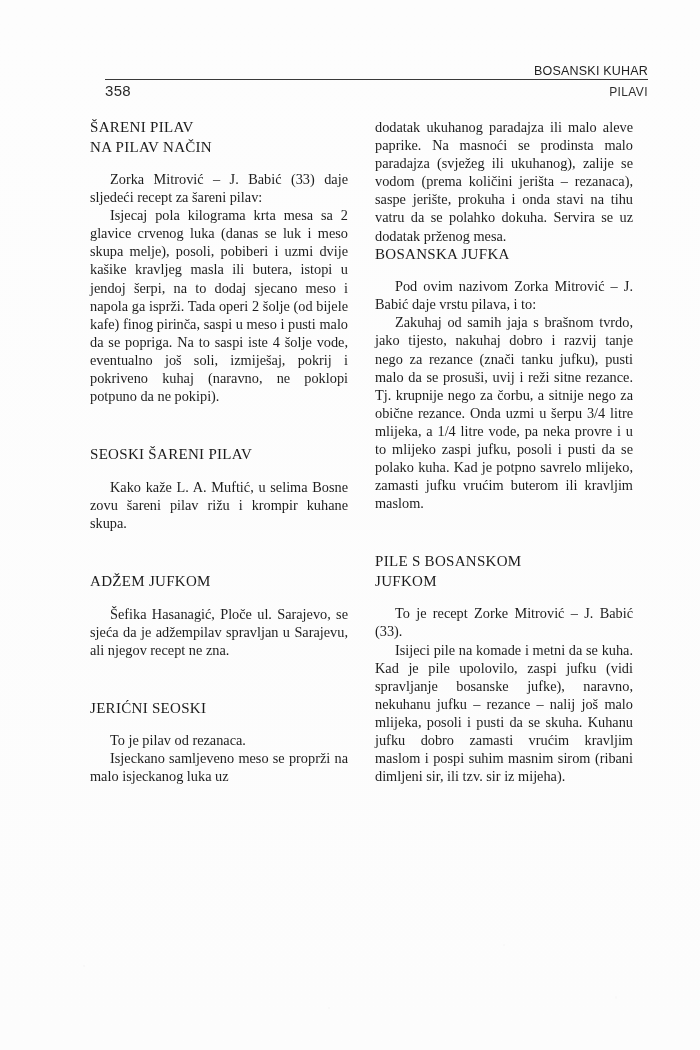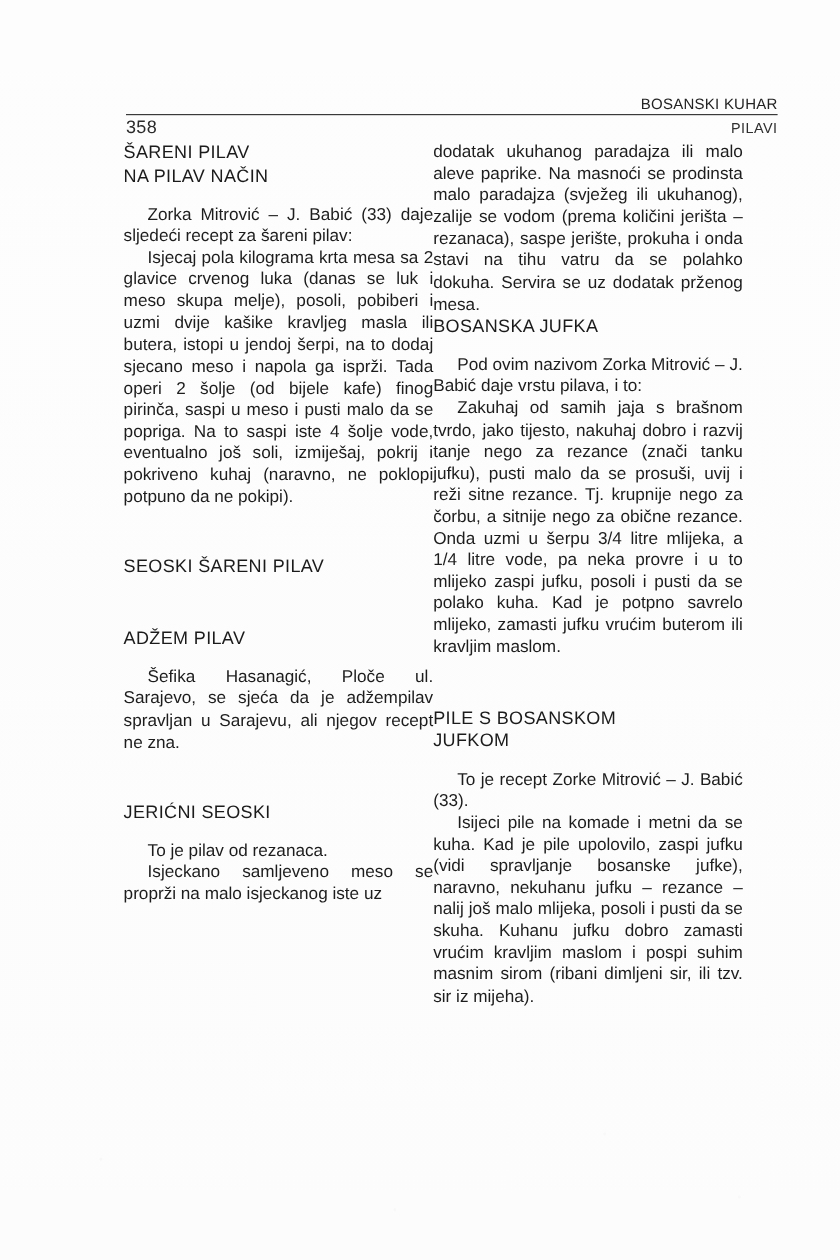--- a/index.html
+++ b/index.html
@@ -26,21 +26,21 @@
       radial-gradient(circle at 72% 90%, rgba(0,0,0,0.014) 0 1px, transparent 1.5px),
       radial-gradient(circle at 88% 95%, rgba(0,0,0,0.015) 0 1px, transparent 1.5px),
       radial-gradient(circle at 22% 12%, rgba(0,0,0,0.012) 0 1px, transparent 1.5px),
       linear-gradient(#fdfdfd, #fcfcfc);
   }
 
   
   .runhead {
     position: absolute;
     left: 105px;
-    top: 80px;
+    top: 64px;
     width: 543px;
   }
   .runhead-title {
     text-align: right;
     font-size: 12.5px;
     letter-spacing: 0.2px;
     line-height: 14px;
     color: #232323;
   }
   .runhead-rule {
@@ -62,24 +62,26 @@
   .runhead-section {
     font-size: 12px;
     letter-spacing: 0.4px;
     color: #2f2f2f;
     text-align: right;
   }
 
   
   .columns {
     position: absolute;
-    left: 103px;
+    left: 90px;
     top: 118px;
     width: 543px;
     display: flex;
+    gap: 27px;
+    font-family: Liberation Serif, serif;
   }
   .col {
     width: 258px;
   }
 
   h2.recipe-title {
     font-size: 15px;
     font-weight: 400;
     letter-spacing: 0.3px;
     line-height: 19.5px;
@@ -140,39 +142,40 @@
           <p class="para">Zorka Mitrović – J. Babić (33) daje sljedeći recept za šareni pilav:</p>
           <p class="para">Isjecaj pola kilograma krta mesa sa 2 glavice crvenog luka (danas se luk i meso skupa melje), posoli, pobiberi i uzmi dvije kašike kravljeg masla ili butera, istopi u jendoj šerpi, na to dodaj sjecano meso i napola ga isprži. Tada operi 2 šolje (od bijele kafe) finog pirinča, saspi u meso i pusti malo da se popriga. Na to saspi iste 4 šolje vode, eventualno još soli, izmiješaj, pokrij i pokriveno kuhaj (naravno, ne poklopi potpuno da ne pokipi).</p>
         </div>
       </div>
 
       <div class="section">
         <h2 class="recipe-title">
           <span>SEOSKI ŠARENI PILAV</span>
         </h2>
         <div class="section-body">
-        </div>
-      </div>
-
-      <div class="section">
-        <h2 class="recipe-title">
-          <span>ADŽEM PILAV</span>
+          <p class="para">Kako kaže L. A. Muftić, u selima Bosne zovu šareni pilav rižu i krompir kuhane skupa.</p>
+        </div>
+      </div>
+
+      <div class="section">
+        <h2 class="recipe-title">
+          <span>ADŽEM JUFKOM</span>
         </h2>
         <div class="section-body">
           <p class="para">Šefika Hasanagić, Ploče ul. Sarajevo, se sjeća da je adžempilav spravljan u Sarajevu, ali njegov recept ne zna.</p>
         </div>
       </div>
 
       <div class="section">
         <h2 class="recipe-title">
           <span>JERIĆNI SEOSKI</span>
         </h2>
         <div class="section-body">
           <p class="para">To je pilav od rezanaca.</p>
-          <p class="para">Isjeckano samljeveno meso se proprži na malo isjeckanog iste uz</p>
+          <p class="para">Isjeckano samljeveno meso se proprži na malo isjeckanog luka uz</p>
         </div>
       </div>
 
     </div>
 
     <div class="col">
 
       <p class="para cont col-continuation">dodatak ukuhanog paradajza ili malo aleve paprike. Na masnoći se prodinsta malo paradajza (svježeg ili ukuhanog), zalije se vodom (prema količini jerišta – rezanaca), saspe jerište, prokuha i onda stavi na tihu vatru da se polahko dokuha. Servira se uz dodatak prženog mesa.</p>
 
       <div class="section">

